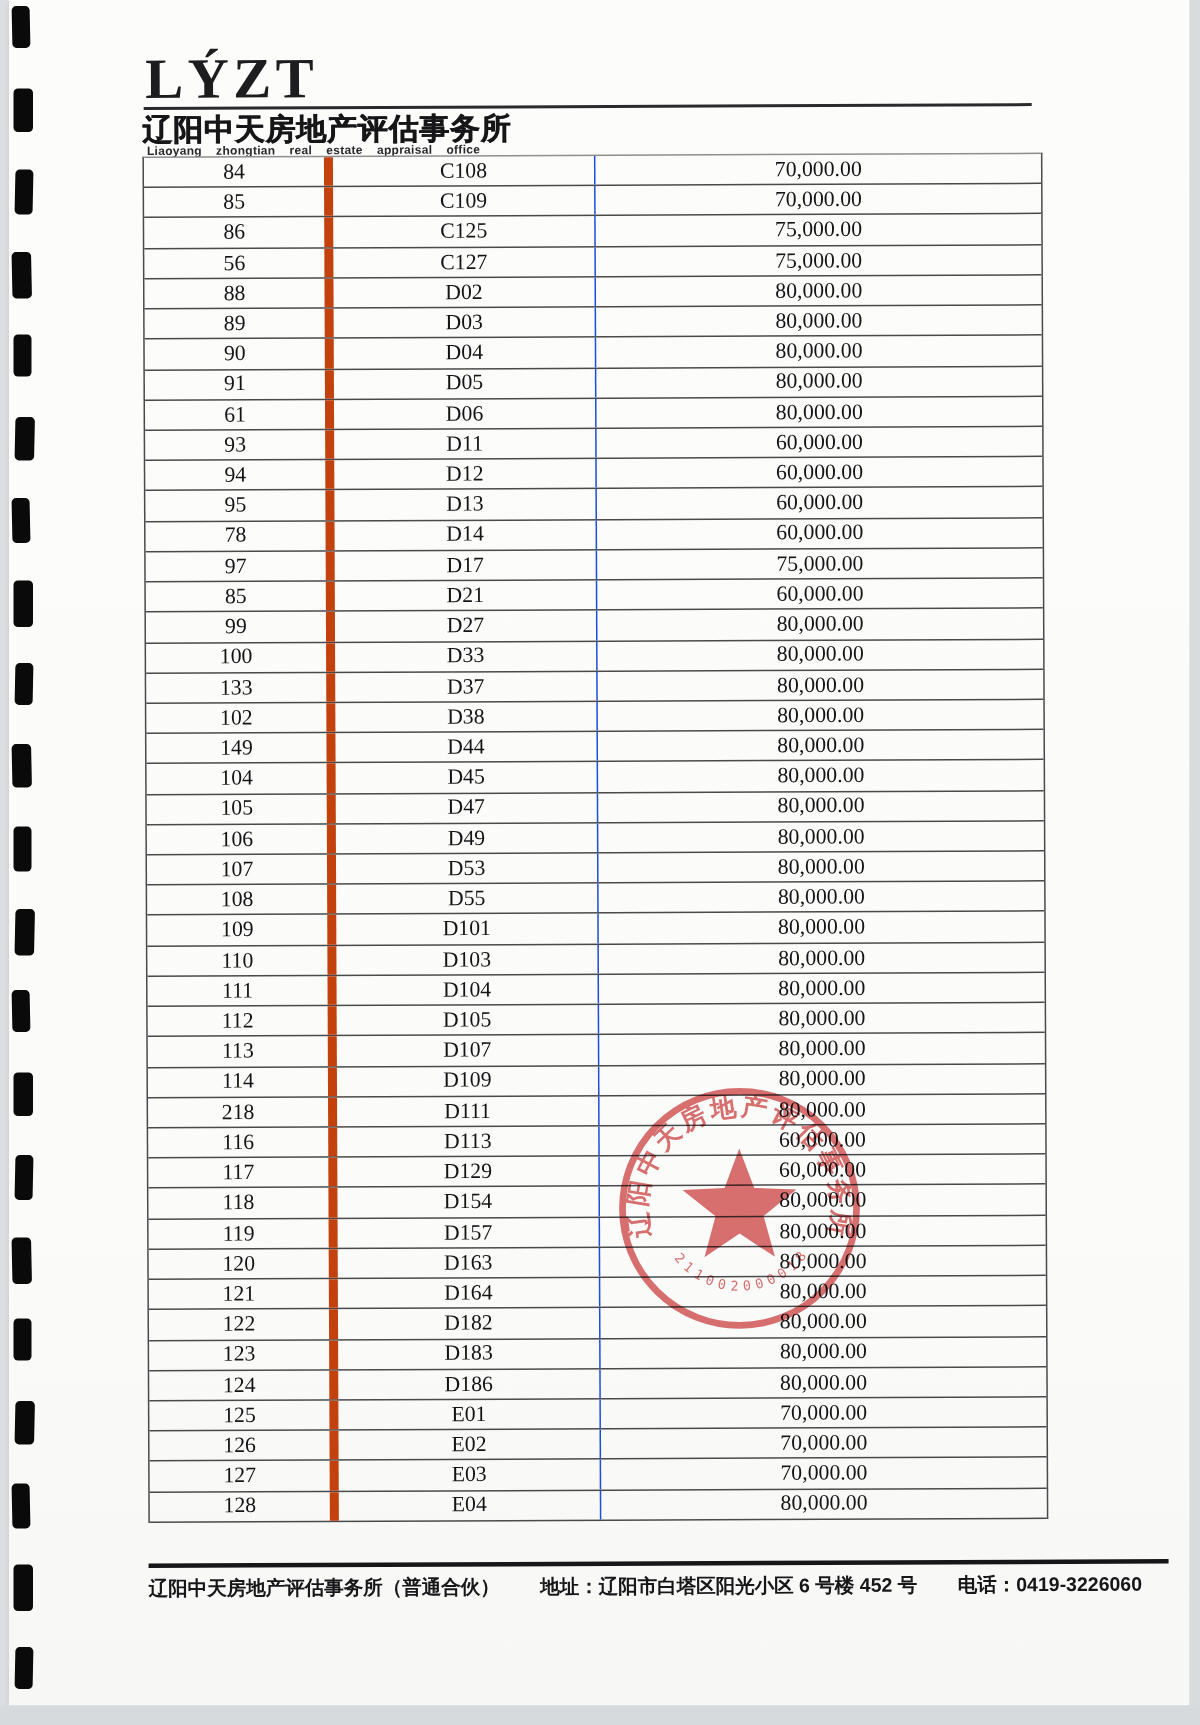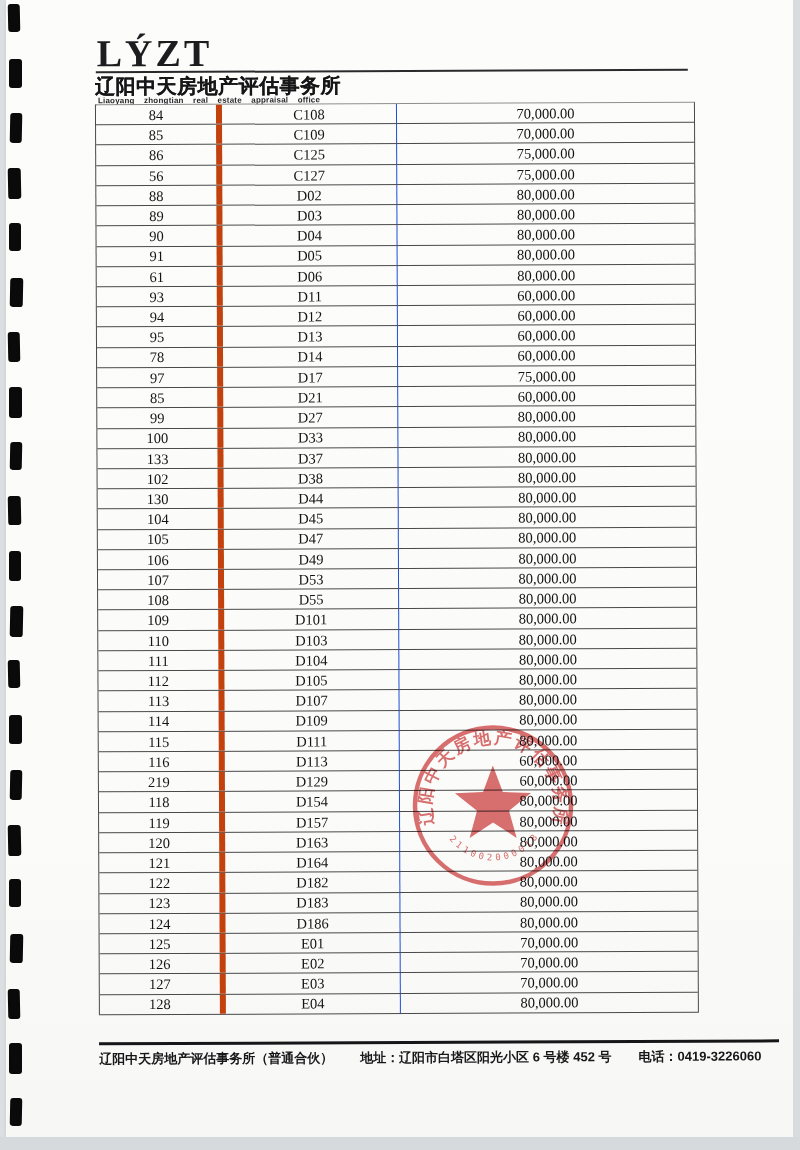--- a/index.html
+++ b/index.html
@@ -186,21 +186,21 @@
     <div class="c3">80,000.00</div>
   </div>
 
   <div class="t-row">
     <div class="c1">102</div>
     <div class="c2">D38</div>
     <div class="c3">80,000.00</div>
   </div>
 
   <div class="t-row">
-    <div class="c1">130</div>
+    <div class="c1">149</div>
     <div class="c2">D44</div>
     <div class="c3">80,000.00</div>
   </div>
 
   <div class="t-row">
     <div class="c1">104</div>
     <div class="c2">D45</div>
     <div class="c3">80,000.00</div>
   </div>
 
@@ -258,33 +258,33 @@
     <div class="c3">80,000.00</div>
   </div>
 
   <div class="t-row">
     <div class="c1">114</div>
     <div class="c2">D109</div>
     <div class="c3">80,000.00</div>
   </div>
 
   <div class="t-row">
-    <div class="c1">115</div>
+    <div class="c1">218</div>
     <div class="c2">D111</div>
     <div class="c3">80,000.00</div>
   </div>
 
   <div class="t-row">
     <div class="c1">116</div>
     <div class="c2">D113</div>
     <div class="c3">60,000.00</div>
   </div>
 
   <div class="t-row">
-    <div class="c1">219</div>
+    <div class="c1">117</div>
     <div class="c2">D129</div>
     <div class="c3">60,000.00</div>
   </div>
 
   <div class="t-row">
     <div class="c1">118</div>
     <div class="c2">D154</div>
     <div class="c3">80,000.00</div>
   </div>
 

